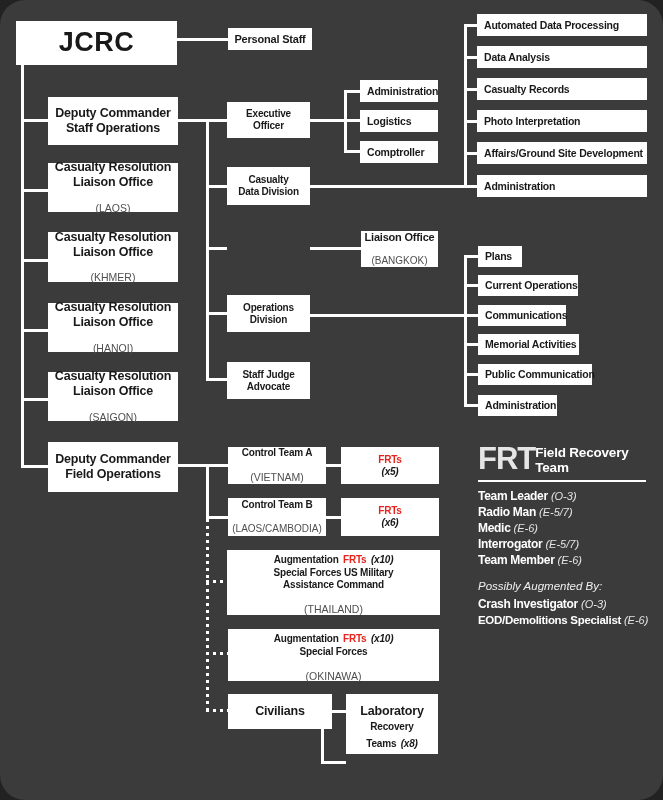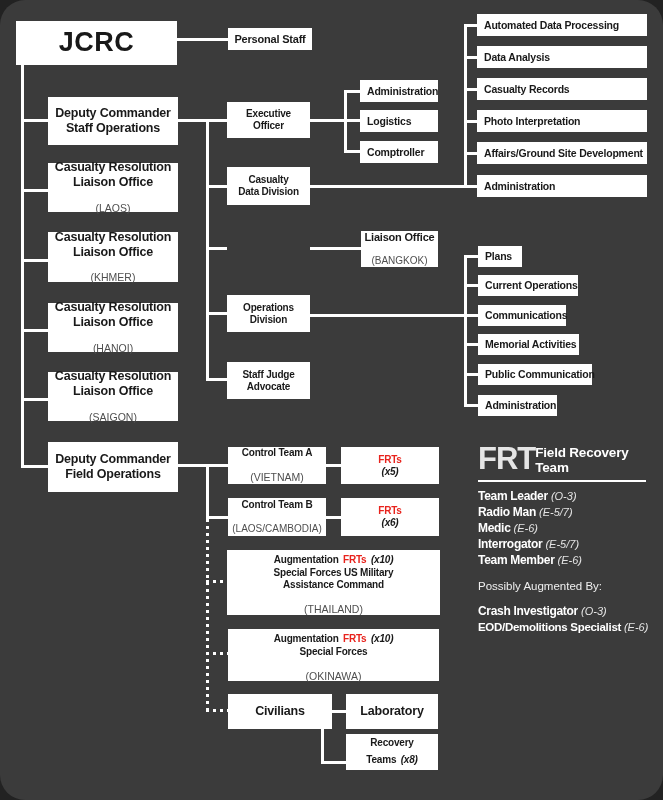--- a/index.html
+++ b/index.html
@@ -26,21 +26,21 @@
   .doth{position:absolute;height:3px;background-image:repeating-linear-gradient(to right,#fff 0 3px,rgba(0,0,0,0) 3px 7px);}
   
   .legend{position:absolute;left:478px;top:444px;width:180px;color:#fff;}
   .legend-head{display:flex;align-items:flex-start;}
   .legend-acronym{color:#e5e5e5;font-weight:bold;font-size:31px;line-height:0.95;letter-spacing:-1px;}
   .legend-title{font-weight:bold;font-size:13.5px;line-height:1.1;margin-top:2px;letter-spacing:-0.2px;}
   .legend-rule{height:2px;background:#fff;width:168px;margin:4px 0 6px 0;}
   .lrow{font-size:12px;line-height:16px;white-space:nowrap;letter-spacing:-0.3px;}
   .lrow b{font-weight:bold;}
   .lrow i{font-style:italic;font-weight:normal;font-size:11px;color:#e3e3e3;letter-spacing:0;text-align:right;}
-  .laug-head{font-size:11.5px;color:#efefef;margin:12px 0 11px 0;letter-spacing:0;}
+  .laug-head{font-style:italic;font-size:11.5px;color:#efefef;margin:12px 0 4px 0;letter-spacing:0;}
   .lrow.tight{font-size:11.5px;}
 </style>
 </head>
 <body>
 
 <div id="stage">
 
   <div class="line" style="left:177px;top:38px;width:51px;height:3px"></div>
   <div class="line" style="left:21px;top:64px;width:3px;height:404px"></div>
   <div class="line" style="left:21px;top:119px;width:27px;height:3px"></div>
@@ -249,21 +249,21 @@
     <span class="t sz12">Special Forces</span>
     <span class="loc">(OKINAWA)</span>
   </div>
 
   <div class="node" style="left:228px;top:694px;width:104px;height:35px">
     <span class="t sz13">Civilians</span>
   </div>
   <div class="node" style="left:346px;top:694px;width:92px;height:35px">
     <span class="t sz13">Laboratory</span>
   </div>
-  <div class="node" style="left:346px;top:734px;width:92px;height:36px">
+  <div class="node" style="left:346px;top:718px;width:92px;height:36px">
     <span class="t sz12">Recovery</span>
     <span>
       <span class="t sz12">Teams</span>
       <span class="t sz12 ital">(x8)</span>
     </span>
   </div>
 
   <div class="legend">
     <div class="legend-head">
       <span class="legend-acronym">FRT</span>

